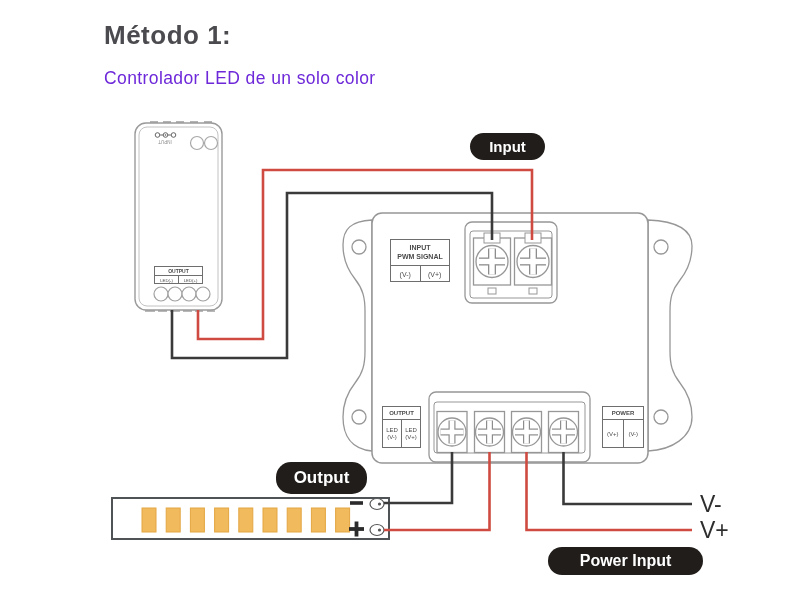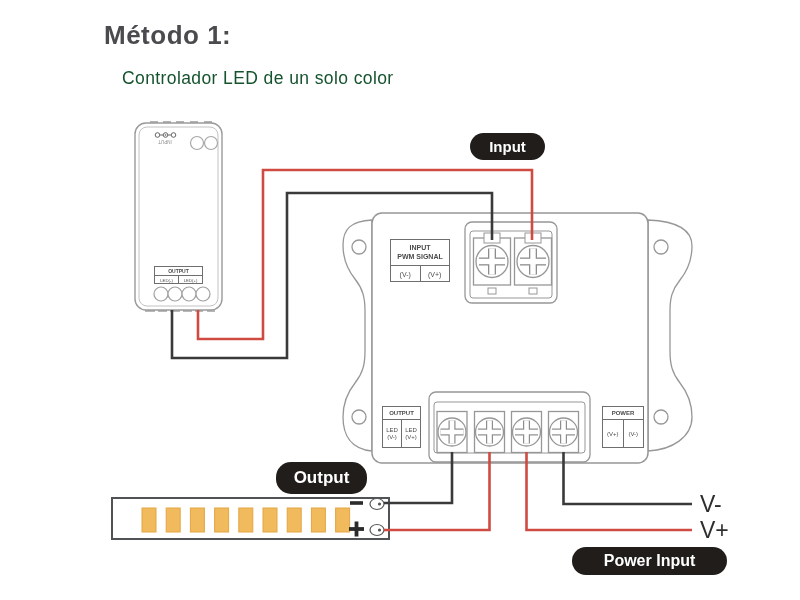--- a/index.html
+++ b/index.html
@@ -1,27 +1,27 @@
 <!DOCTYPE html>
 <html><head>
 <meta charset="utf-8">
 <style>
   html,body{margin:0;padding:0;background:#ffffff;}
   .page{position:relative;width:800px;height:600px;background:#ffffff;overflow:hidden;
         font-family:"Liberation Sans",sans-serif;border-radius:16px;}
   svg{position:absolute;left:0;top:0;}
   .title{position:absolute;left:104px;top:20px;font-size:26px;font-weight:600;
          color:#4b4b4f;letter-spacing:.5px;margin:0;}
-  .subtitle{position:absolute;left:104px;top:68px;font-size:17.5px;color:#14532d;
-            letter-spacing:.4px;margin-left:18px;}
+  .subtitle{position:absolute;left:104px;top:68px;font-size:17.5px;color:#6d28d9;
+            letter-spacing:.4px;}
   .badge{position:absolute;background:#211d1a;color:#ffffff;font-weight:bold;
          display:flex;align-items:center;justify-content:center;border-radius:15px;}
   .badge-input{left:470px;top:133px;width:75px;height:27px;font-size:15px;}
   .badge-output{left:276px;top:462px;width:91px;height:32px;font-size:17px;}
-  .badge-power{left:572px;top:547px;width:155px;height:28px;font-size:16px;}
+  .badge-power{left:548px;top:547px;width:155px;height:28px;font-size:16px;}
   .vlabel{position:absolute;font-size:23px;color:#2e2e2e;line-height:1;}
   .vminus{left:700px;top:493px;}
   .vplus{left:700px;top:519px;}
   
   .lblbox{position:absolute;border:1px solid #6e6e6e;color:#4a4a4a;background:#fff;
           text-align:center;box-sizing:border-box;}
   .lblbox .head{border-bottom:1px solid #6e6e6e;display:flex;flex-direction:column;
                 align-items:center;justify-content:center;font-weight:bold;}
   .lblbox .cells{display:flex;}
   .lblbox .cells>div{flex:1;display:flex;flex-direction:column;align-items:center;

